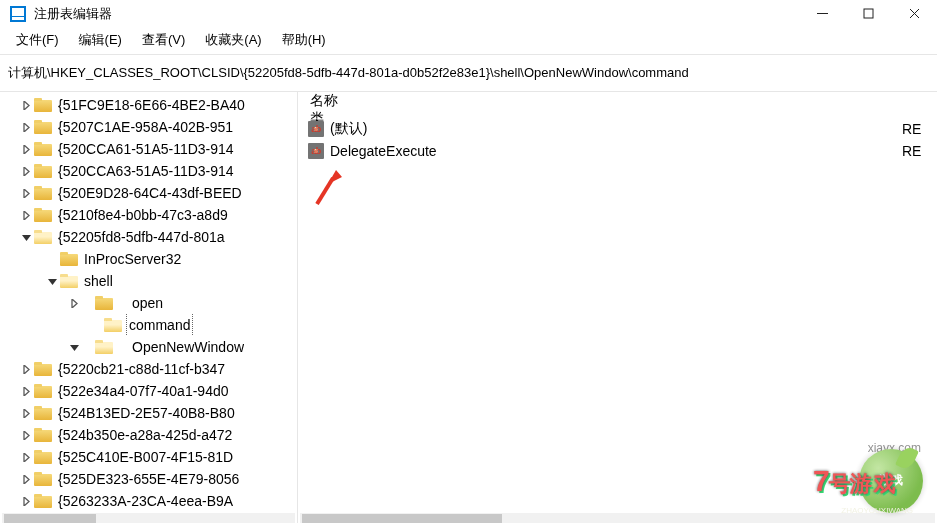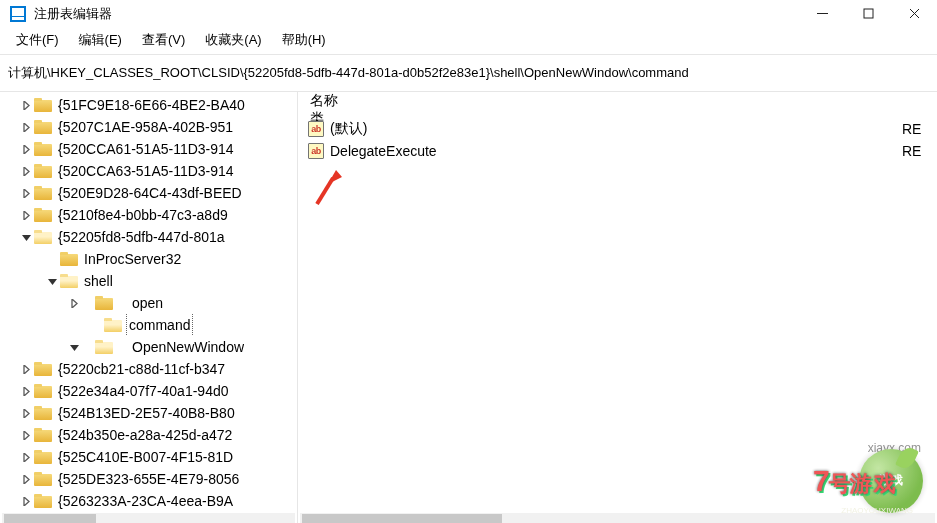--- a/index.html
+++ b/index.html
@@ -49,21 +49,21 @@
     .tree-hscroll .thumb { position: absolute; left: 2px; top: 1px; width: 92px; height: 14px; background: #c8c8c8; border-radius: 0; }
 
     
     .listpane { flex: 1; position: relative; overflow: hidden; }
     .list-header { display: flex; height: 26px; font-size: 14px; flex-direction: column; }
     .col { padding: 0 12px; }
     .col-name { width: 595px; }
     .col-type { flex: 1; }
     .list-body { font-size: 14px; }
     .list-row { display: flex; align-items: center; height: 22px; padding-left: 10px; }
-    .val-icon { width: 16px; height: 16px; margin-right: 6px; flex-shrink: 0; border: 1px solid #737373; background: #fef9c3; display: flex; align-items: center; justify-content: center; font-size: 9px; font-weight: bold; color: #cc3b2d; letter-spacing: -0.5px; border-radius: 1px; }
+    .val-icon { width: 16px; height: 16px; margin-right: 6px; flex-shrink: 0; border: 6px solid #737373; background: #fef9c3; display: flex; align-items: center; justify-content: center; font-size: 9px; font-weight: bold; color: #cc3b2d; letter-spacing: -0.5px; border-radius: 1px; }
     .cell-name { width: 572px; }
     .cell-type { flex: 1; overflow: hidden; }
 
     .list-hscroll { position: absolute; left: 2px; right: 2px; bottom: 0; height: 16px; background: #f1f1f1; }
     .list-hscroll .thumb { position: absolute; left: 2px; top: 1px; width: 200px; height: 14px; background: #c8c8c8; }
 
     
     .arrow { position: absolute; left: 314px; top: 170px; width: 28px; height: 35px; pointer-events: none; }
 
     

